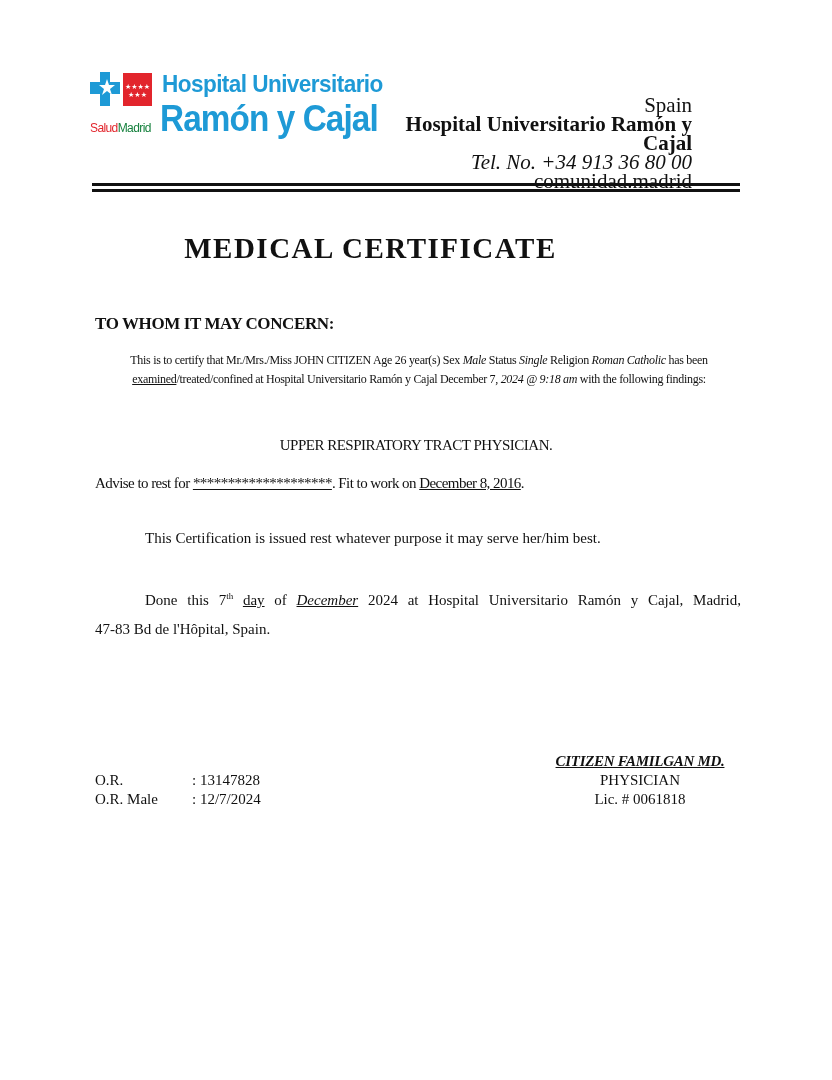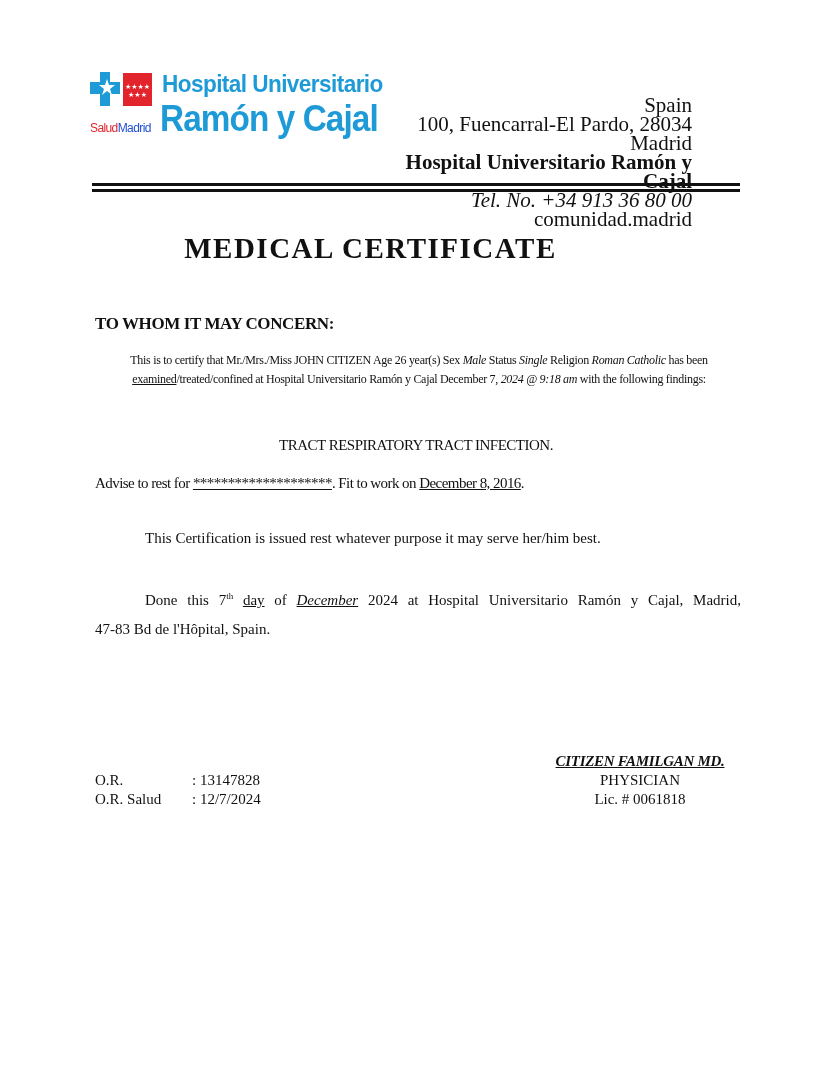--- a/index.html
+++ b/index.html
@@ -4,21 +4,21 @@
   <style>
     html, body { margin: 0; padding: 0; background: #ffffff; }
     body { width: 832px; height: 1080px; position: relative; overflow: hidden; font-family: "Liberation Serif", serif; color: #111; }
     .abs { position: absolute; }
 
     
     .logo { left: 90px; top: 70px; width: 280px; height: 70px; }
     .logo-cross { position: absolute; left: 0; top: 2px; width: 32px; height: 36px; }
     .logo-red { position: absolute; left: 33px; top: 3px; width: 29px; height: 33px; background: #e2252c; color: #fff; font-size: 7px; line-height: 8px; text-align: center; padding-top: 10px; box-sizing: border-box; font-family: "DejaVu Sans", sans-serif; letter-spacing: 0px; }
     .logo-salud { position: absolute; left: 0; top: 51px; font-family: "Liberation Sans", sans-serif; font-size: 12px; letter-spacing: -0.6px; color: #e2252c; }
-    .logo-salud .m { color: #1d4ed8; }
+    .logo-salud .m { color: #15803d; }
     .logo-title1 { position: absolute; left: 72px; top: 0px; font-family: "Liberation Sans", sans-serif; font-weight: bold; font-size: 24px; letter-spacing: -0.6px; color: #1e9ad6; white-space: nowrap; transform: scaleX(0.94); transform-origin: left; }
     .logo-title2 { position: absolute; left: 70px; top: 28px; font-family: "Liberation Sans", sans-serif; font-weight: bold; font-size: 37px; letter-spacing: -1px; color: #1e9ad6; white-space: nowrap; transform: scaleX(0.9); transform-origin: left; }
 
     
     .address { left: 380px; top: 70px; width: 312px; text-align: right; font-size: 21px; line-height: 19px; margin-top: 26px; }
     .address .bold { font-weight: bold; }
     .address .ital { font-style: italic; }
 
     
     .rule { left: 92px; width: 648px; background: #111; height: 3px; }
@@ -63,53 +63,52 @@
     <div>★★★★</div>
     <div>★★★</div>
   </div>
   <div class="logo-salud"><span>Salud</span><span class="m">Madrid</span></div>
   <div class="logo-title1">Hospital Universitario</div>
   <div class="logo-title2">Ramón y Cajal</div>
 </div>
 
 <div class="abs address">
   <div>Spain</div>
-  <div>100, Fuencarral-El Pardo, 28034 Madrid</div>
   <div class="bold">Hospital Universitario Ramón y Cajal</div>
   <div class="ital">Tel. No. +34 913 36 80 00</div>
   <div>comunidad.madrid</div>
 </div>
 
 <div class="abs rule" style="top:183px;"></div>
 <div class="abs rule" style="top:189px;"></div>
 
 <div class="abs title">MEDICAL CERTIFICATE</div>
 
 <div class="abs concern">TO WHOM IT MAY CONCERN:</div>
 
 <div class="abs para1"><span>This is to certify that Mr./Mrs./Miss </span><span>JOHN CITIZEN</span><span> Age </span><span>26</span><span> year(s) Sex </span><i>Male</i><span> Status </span><i>Single</i><span> Religion </span><i>Roman Catholic</i><span> has been </span><u>examined</u><span>/treated/confined at Hospital Universitario Ramón y Cajal </span><span>December 7, </span><i>2024 @ 9:18 am</i><span> with the following findings:</span></div>
 
-<div class="abs finding">TRACT RESPIRATORY TRACT INFECTION.</div>
+<div class="abs finding">UPPER RESPIRATORY TRACT PHYSICIAN.</div>
 
 <div class="abs advise"><span>Advise to rest for </span><u>********************</u><span>. Fit to work on </span><u>December 8, 2016</u><span>.</span></div>
 
 <div class="abs issued">This Certification is issued rest whatever purpose it may serve her/him best.</div>
 
 <div class="abs done">
   <div class="l1"><span>Done this </span><span>7</span><sup>th</sup> <u>day</u><span> of </span><i><u>December</u></i><span> 2024 at Hospital Universitario Ramón y Cajal, Madrid,</span></div>
   <div>47-83 Bd de l'Hôpital, Spain.</div>
 </div>
 
 <div class="abs or">
   <div class="row">
       <span class="lbl">O.R.</span>
       <span>:  13147828</span>
     </div>
   <div class="row">
-      <span class="lbl">O.R. Salud</span>
+      <span class="lbl">O.R. Male</span>
       <span>: 12/7/2024</span>
     </div>
 </div>
 
 <div class="abs sig">
   <div class="name">CITIZEN FAMILGAN MD.</div>
   <div>PHYSICIAN</div>
   <div>Lic. # 0061818</div>
 </div>
 

